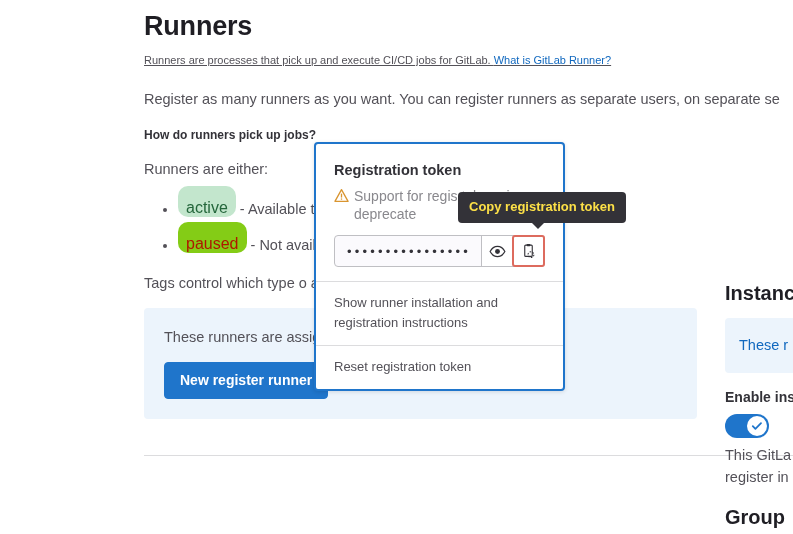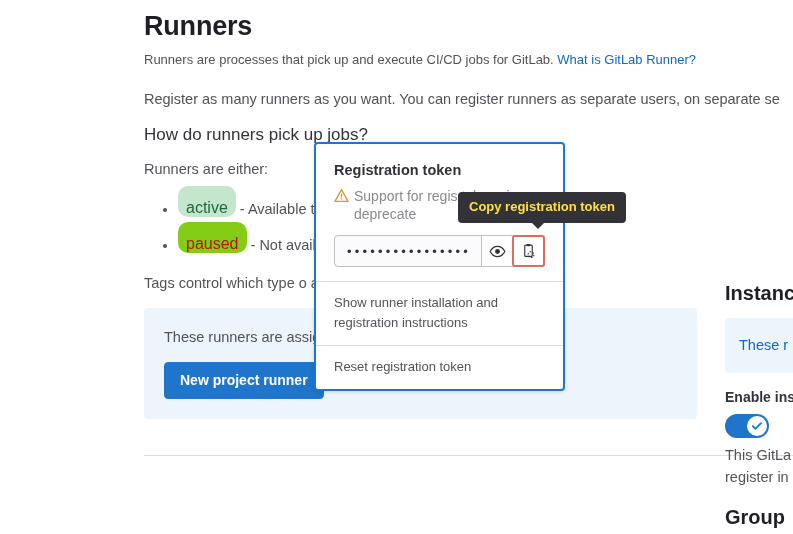--- a/index.html
+++ b/index.html
@@ -28,42 +28,43 @@
     font-size: 27px;
     font-weight: bold;
     color: #1f1e24;
     letter-spacing: -0.2px;
     margin: 0;
     padding-top: 9px;
     line-height: 34px;
   }
 
   .lede {
-    font-size: 13px;
+    font-size: 11px;
     color: #535158;
     line-height: 22px;
     margin-top: 6px;
     white-space: nowrap;
+    text-decoration: underline;
   }
   .lede a, .link {
     color: #1068bf;
     text-decoration: none;
   }
 
   .para {
     font-size: 14.5px;
     color: #535158;
     line-height: 22px;
     margin-top: 17px;
     white-space: nowrap;
   }
 
   .subhead {
-    font-size: 17px;
-    font-weight: normal;
+    font-size: 12px;
+    font-weight: bold;
     color: #333238;
     line-height: 22px;
     margin-top: 14px;
   }
 
   .either {
     font-size: 14.5px;
     color: #535158;
     line-height: 22px;
     margin-top: 12px;
@@ -354,21 +355,21 @@
         <span class="badge badge-paused">paused</span><span> - Not availa</span>
       </li>
     </ul>
 
     <div class="tags-para">Tags control which type o                     a runner, you make sure runners c</div>
 
 
     <div class="info-panel">
       <div class="info-panel-text">These runners are assig</div>
       <div class="panel-actions">
-        <button class="btn-primary">New project runner</button>
+        <button class="btn-primary">New register runner</button>
         <div class="kebab">
           <span></span>
           <span></span>
           <span></span>
         </div>
       </div>
     </div>
 
     <div class="divider"></div>
   </div>

